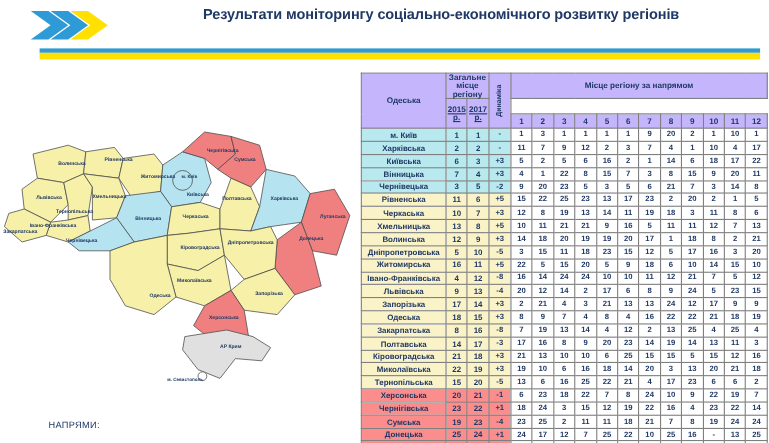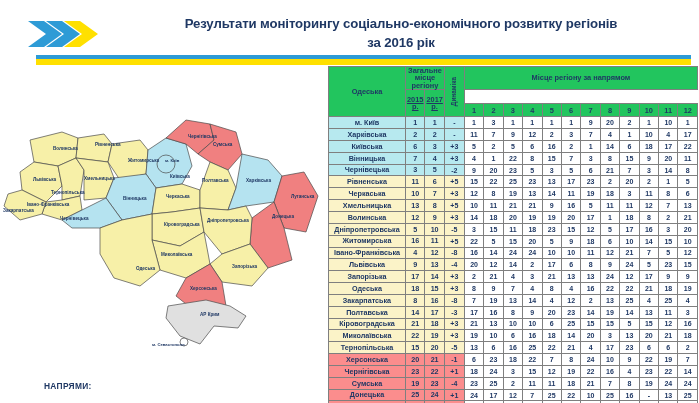--- a/index.html
+++ b/index.html
@@ -12,21 +12,21 @@
     height: 403px;
     position: relative;
     overflow: hidden;
     font-family: "Liberation Sans", sans-serif;
     color: #1f3864;
   }
 
   
   #header {
     position: absolute;
-    left: 0; top: 11px;
+    left: 0; top: 0;
     width: 699px;
     height: 58px;
   }
   #logo-mark {
     position: absolute;
     left: 28px; top: 6px;
     width: 76px; height: 36px;
   }
   #title-block {
     position: absolute;
@@ -66,21 +66,21 @@
     font-size: 4.6px;
     fill: #1f3864;
     font-weight: bold;
   }
   .map-label-sm { font-size: 4.2px; }
 
   #napryami {
     position: absolute;
     left: 44px; top: 381px;
     font-size: 8.4px;
-    font-weight: bold;
+    font-weight: normal;
     color: #1f3864;
     letter-spacing: 0.3px;
   }
 
   
   #table-wrap {
     position: absolute;
     left: 328px; top: 66px;
     width: 370px;
   }
@@ -93,21 +93,21 @@
   #rank-table th, #rank-table td {
     border: 0.6px solid #7f7f7f;
     padding: 0;
     text-align: center;
     vertical-align: middle;
     color: #1f3864;
     font-weight: bold;
     line-height: 1;
   }
   #rank-table thead th {
-    background: #22c55e;
+    background: #c4b5fd;
     font-size: 7.4px;
   }
   th.h-regions { width: 76px; }
   th.h-gen { }
   th.h-yr { width: 25px; font-size: 6.6px; }
   th.h-dyn {
     width: 19px;
   }
   th.h-dyn .vtxt {
     display: block;
@@ -156,21 +156,20 @@
 <body>
 
 <div id="header">
   <svg id="logo-mark" viewBox="0 0 76 36">
     <polygon points="0,4 16,4 34,17 16,30 0,30 18,17" fill="#2e9bd6"></polygon>
     <polygon points="18,4 34,4 52,17 34,30 18,30 36,17" fill="#2e9bd6"></polygon>
     <polygon points="36,4 52,4 70,17 52,30 36,30 54,17" fill="#ffe000"></polygon>
   </svg>
   <div id="title-block">
     <div class="title-line">Результати моніторингу соціально-економічного розвитку регіонів</div>
-    <div class="title-line">за 2016 рік</div>
   </div>
   <div id="bar-blue"></div>
   <div id="bar-yellow"></div>
 </div>
 
 <div id="map-panel">
 <svg id="map-svg" width="325" height="265" viewBox="0 0 325 265">
   <g stroke="#4a4a4a" stroke-width="0.7" stroke-linejoin="round">
 
     <path fill="#f7f0a8" d="M30,30 L62,22 L78,28 L76,48 L58,56 L34,52 Z"></path>

